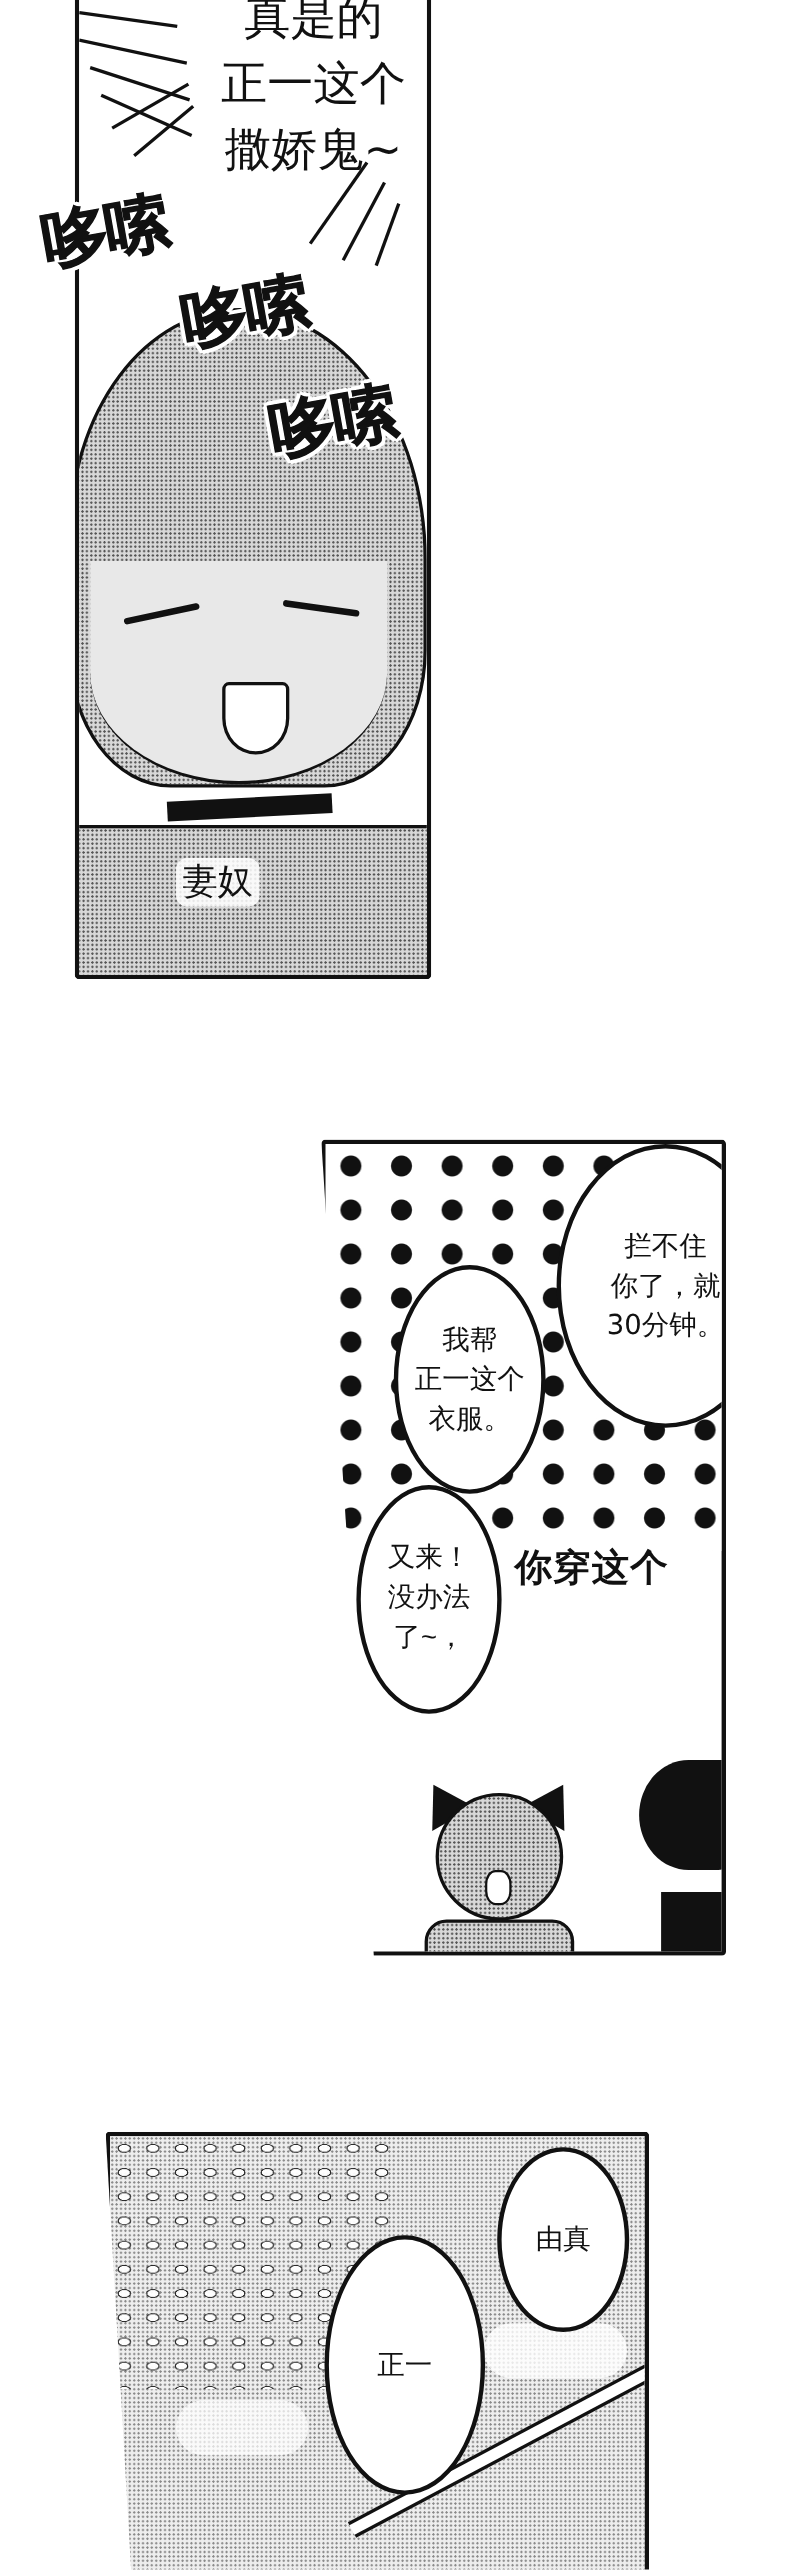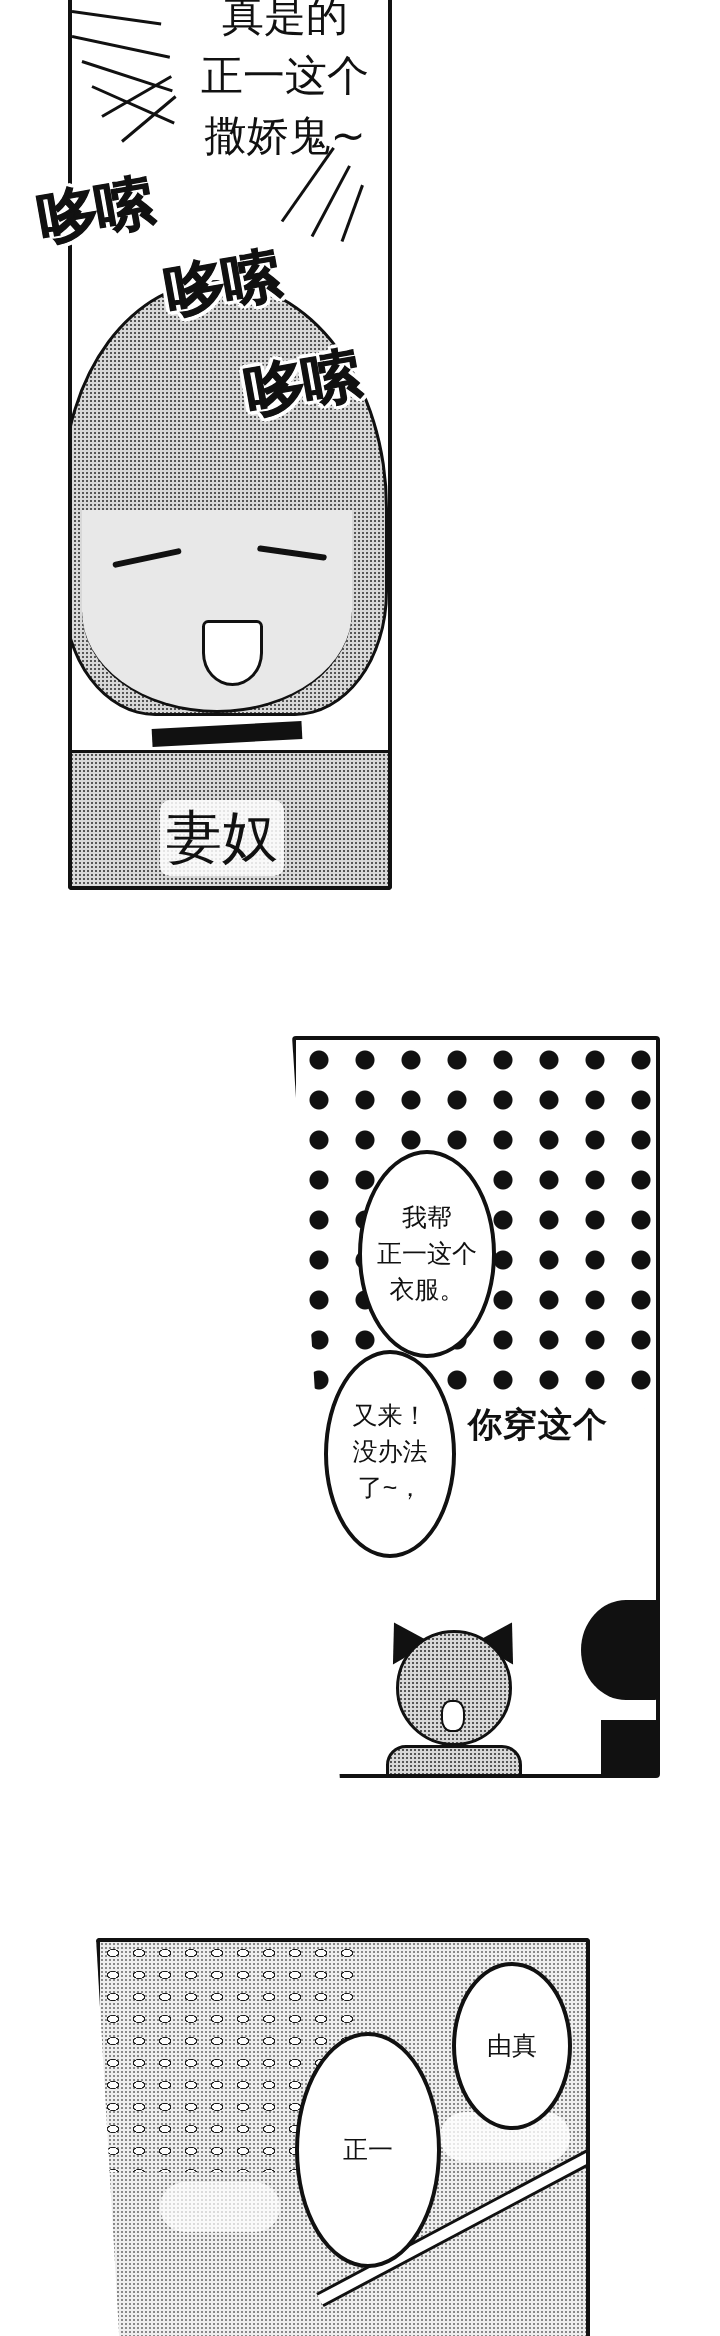--- a/index.html
+++ b/index.html
@@ -48,33 +48,38 @@
 
   <div class="screentone" style="position:absolute; left:-10px; top:290px; width:320px; height:430px; border-radius:50% 55% 30% 30%; border:3px solid #111;"></div>
   <div style="position:absolute; left:10px; top:520px; width:270px; height:200px; border-radius:0 0 50% 50%; background:#e8e8e8; border-bottom:3px solid #111;">
     <div style="position:absolute; left:30px; top:45px; width:70px; height:6px; background:#111; transform:rotate(-12deg); border-radius:3px;"></div>
     <div style="position:absolute; left:175px; top:40px; width:70px; height:6px; background:#111; transform:rotate(8deg); border-radius:3px;"></div>
     <div style="position:absolute; left:120px; top:110px; width:55px; height:60px; background:#fff; border:3px solid #111; border-radius:10% 10% 50% 50%;"></div>
   </div>
   <div style="position:absolute; left:80px; top:735px; width:150px; height:18px; background:#111; transform:rotate(-3deg);"></div>
   <div class="screentone" style="position:absolute; left:-10px; top:760px; width:330px; height:140px; border-top:3px solid #111;"></div>
 
-  <div style="position:absolute; left:88px; top:790px; font-size:56px; background:rgba(255,255,255,0.85); padding:0 6px; border-radius:10px;margin-top:20px;">妻奴</div>
+  <div style="position:absolute; left:88px; top:790px; font-size:32px; background:rgba(255,255,255,0.85); padding:0 6px; border-radius:10px;">妻奴</div>
 </div>
 
 <div class="sfx" style="left:38px; top:172px; transform:rotate(-10deg);">哆嗦</div>
 <div class="sfx" style="left:165px; top:245px; transform:rotate(-10deg);">哆嗦</div>
 <div class="sfx" style="left:245px; top:345px; transform:rotate(-10deg);">哆嗦</div>
 
 <div class="panel" style="left:292px; top:1036px; width:360px; height:734px; border:4px solid #111; border-radius:4px; clip-path:polygon(0 0, 100% 0, 100% 100%, 13% 100%);">
 
   <div style="position:absolute; left:0; top:0; width:360px; height:370px; background-color:#fff;
               background-image: radial-gradient(circle at 50% 50%, #111 9px, #fff 10px, #fff 12px, transparent 13px);
               background-size:46px 40px;"></div>
 
+  <div class="bubble" style="left:210px; top:0; width:190px; height:250px;">
+    <div class="btext">拦不住
+你了，就
+30分钟。</div>
+  </div>
   <div class="bubble" style="left:62px; top:110px; width:130px; height:200px;">
     <div class="btext">我帮
 正一这个
 衣服。</div>
   </div>
   <div class="bubble" style="left:28px; top:310px; width:124px; height:200px;font-family:Liberation Mono, monospace;">
     <div class="btext">又来！
 没办法
 了~，</div>
   </div>
@@ -97,19 +102,19 @@
 
   <div style="position:absolute; left:0; top:0; width:260px; height:230px;
               background-image: radial-gradient(ellipse 8px 5px at 50% 50%, #fff 60%, #111 65%, #111 75%, transparent 80%);
               background-size:26px 22px; opacity:0.95;"></div>
 
   <div style="position:absolute; left:340px; top:170px; width:130px; height:50px; background:#fff; border-radius:40px; opacity:0.8;"></div>
   <div style="position:absolute; left:60px; top:240px; width:120px; height:50px; background:#fff; border-radius:40px; opacity:0.7;"></div>
 
   <div style="position:absolute; left:220px; top:350px; width:320px; height:10px; border-top:3px solid #111; border-bottom:3px solid #111; transform:rotate(-28deg); transform-origin:left center; background:#fff;"></div>
 
-  <div class="bubble" style="left:352px; top:20px; width:112px; height:160px;">
+  <div class="bubble" style="left:352px; top:10px; width:112px; height:160px;">
     <div class="btext">由真</div>
   </div>
   <div class="bubble" style="left:195px; top:90px; width:138px; height:228px;">
     <div class="btext">正一</div>
   </div>
 </div>
 
 </body></html>

